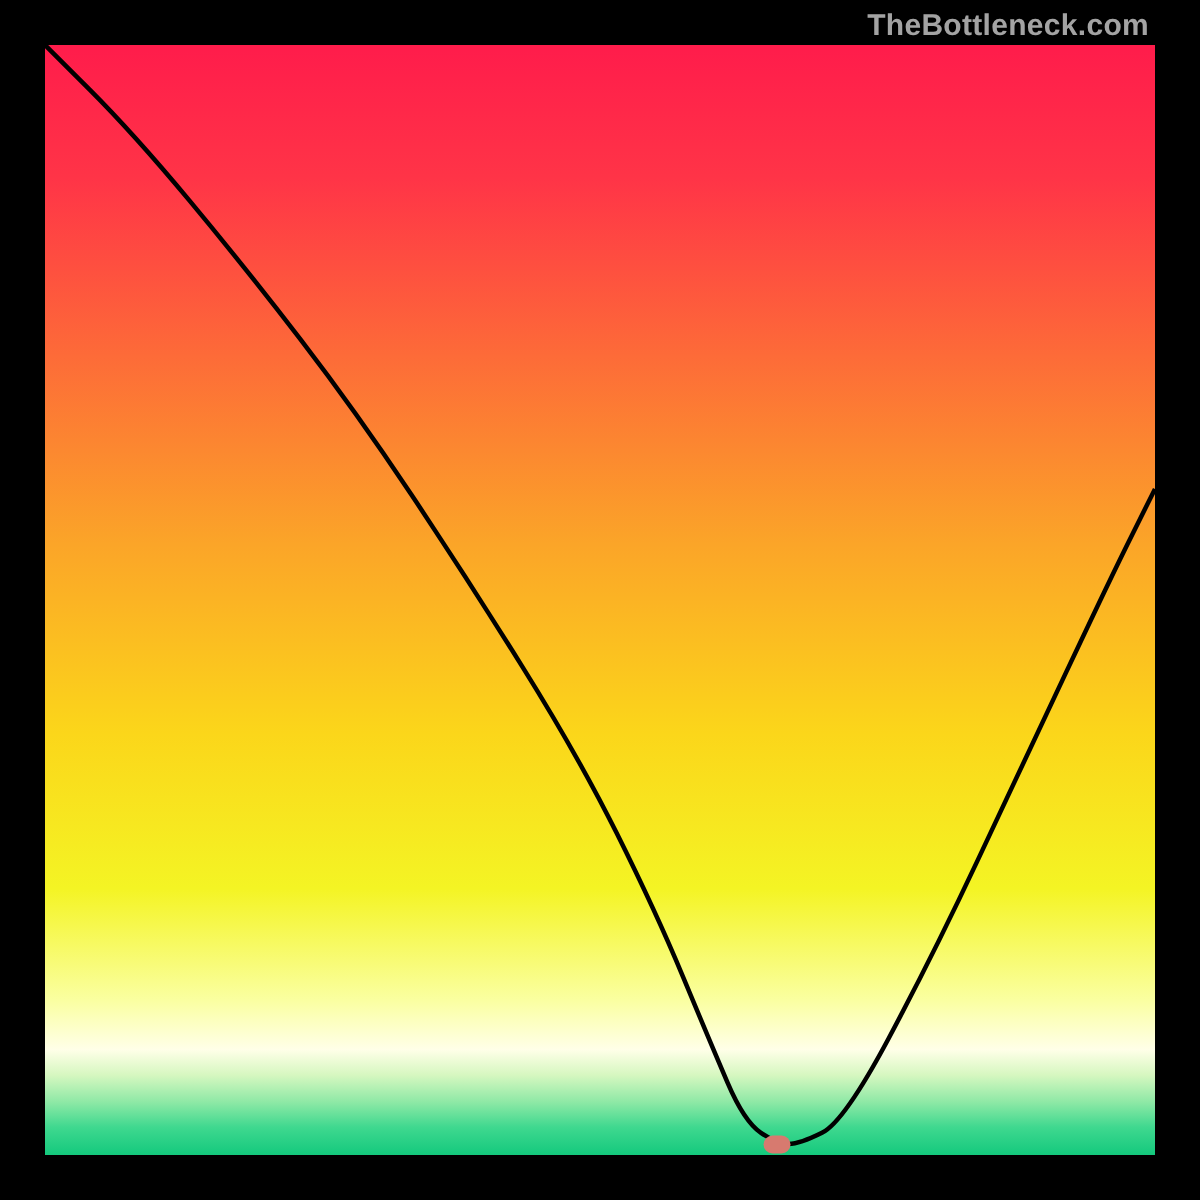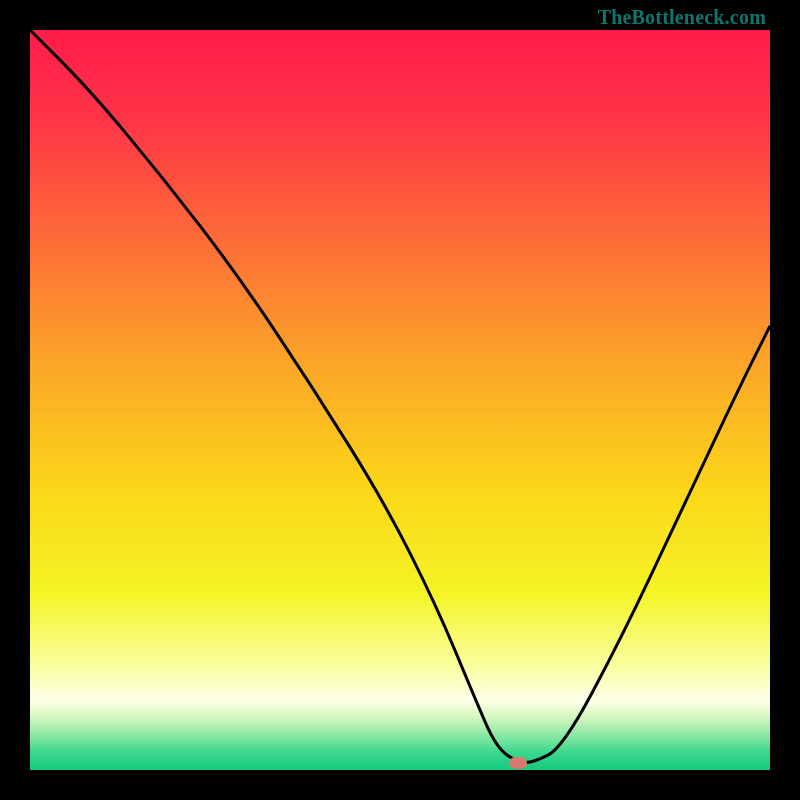--- a/index.html
+++ b/index.html
@@ -25,24 +25,24 @@
     overflow: hidden;
   }
   .gradient {
     position: absolute;
     inset: 0;
   }
   .watermark {
     position: absolute;
     top: 6px;
     right: 34px;
-    font-family: Liberation Serif, serif;
+    font-family: Liberation Sans, sans-serif;
     font-size: 20px;
     font-weight: 600;
-    color: #0f766e;
+    color: #a3a3a3;
     letter-spacing: 0.2px;
   }
   svg.curve {
     position: absolute;
     inset: 0;
     width: 100%;
     height: 100%;
   }
   .marker {
     position: absolute;

